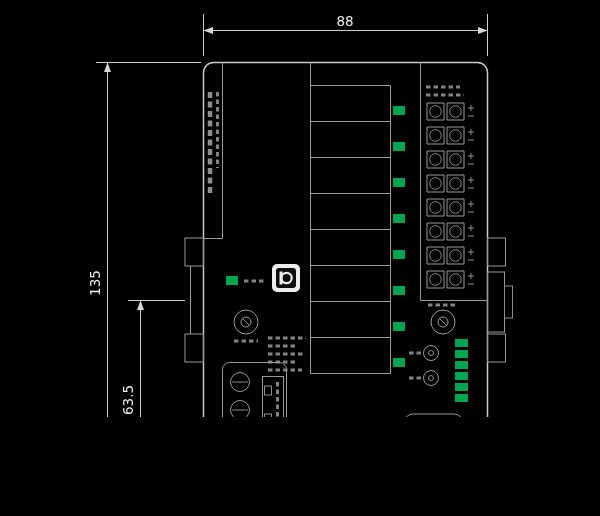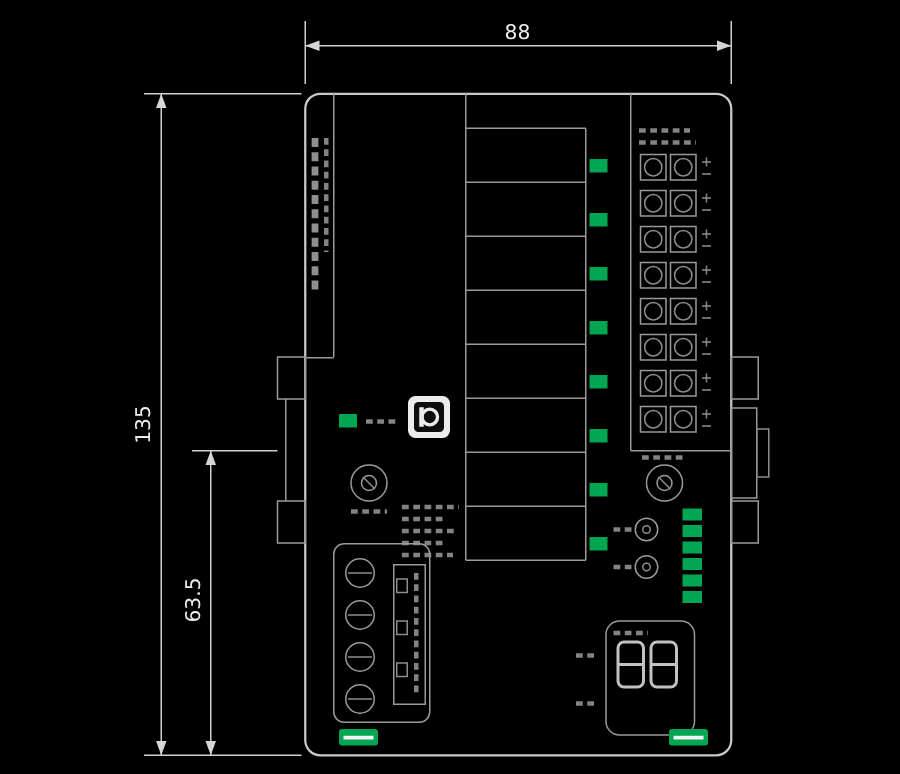--- a/index.html
+++ b/index.html
@@ -1,16 +1,16 @@
 <!DOCTYPE html>
 <html><head>
 <meta charset="utf-8">
 <style>
   html,body{margin:0;padding:0;background:#000;}
-  .stage{position:relative;width:600px;height:516px;background:#737373;overflow:hidden;text-decoration:underline;}
+  .stage{position:relative;width:600px;height:417px;background:#5eead4;overflow:hidden;text-decoration:underline;}
   svg{display:block;}
   .dim{stroke:#cfcfcf;stroke-width:1;fill:none;}
   .dim-arrow{fill:#d6d6d6;stroke:none;}
   .dim-text{fill:#ededed;font:13.5px "DejaVu Sans", sans-serif;}
   .outline{fill:none;stroke:#c9c9c9;stroke-width:1.5;}
   .thin{fill:none;stroke:#9a9a9a;stroke-width:1;}
   .thin2{fill:none;stroke:#8d8d8d;stroke-width:1;}
   .faketext{stroke:#8f8f8f;stroke-width:4.5;stroke-dasharray:6 3.5;fill:none;}
   .faketext-sm{stroke:#838383;stroke-width:3;stroke-dasharray:4.5 3;fill:none;}
   .seg{fill:none;stroke:#c2c2c2;stroke-width:2;}

